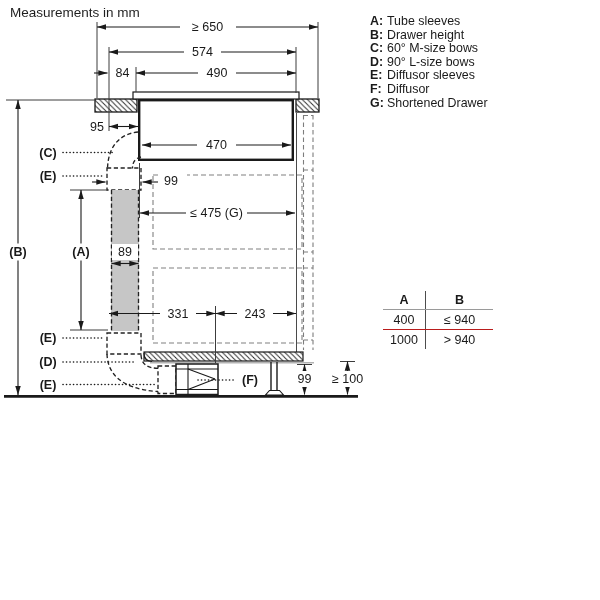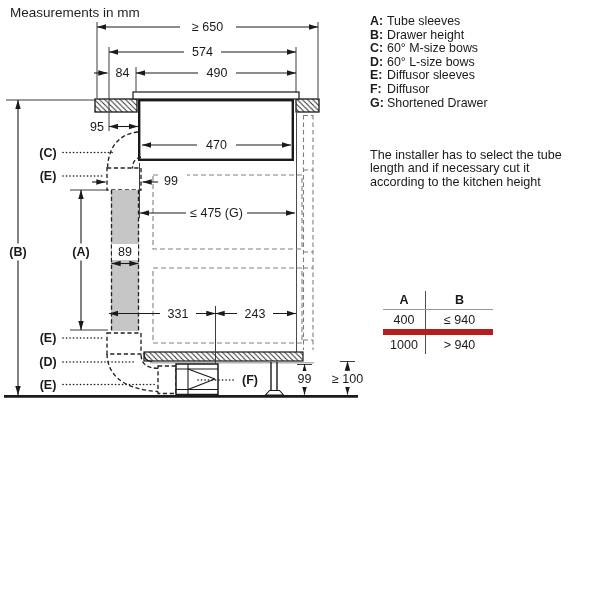--- a/index.html
+++ b/index.html
@@ -10,21 +10,21 @@
   svg text{fill:#1a1a1a;font-family:"Liberation Sans",sans-serif;font-size:12.5px;}
   svg text.lbl{font-weight:bold;}
   .legend{position:absolute;left:370px;top:15px;font-size:12.4px;line-height:13.6px;}
   .lrow{display:flex;}
   .lk{font-weight:bold;width:17px;flex:0 0 17px;}
   .note{position:absolute;left:370px;top:149px;width:212px;font-size:12.6px;line-height:13.4px;}
   .tbl{position:absolute;left:383px;top:291px;width:110px;font-size:12.5px;}
   .trow{display:flex;height:19px;align-items:center;}
   .trow.h{font-weight:bold;height:18px;}
   .trow.r1{border-top:1px solid #9a9a9a;}
-  .trow.r2{border-top:6px solid #b91c1c;}
+  .trow.r2{border-top:1px solid #b91c1c;}
   .ca{width:42px;text-align:center;}
   .cb{flex:1;text-align:center;border-left:1.3px solid #4d4d4d;align-self:stretch;
       display:flex;align-items:center;justify-content:center;}
 </style>
 </head>
 <body>
 
 <div class="stage">
 
   <div class="title">Measurements in mm</div>
@@ -234,37 +234,36 @@
     <div class="lrow">
         <span class="lk">B:</span>
         <span class="lv">Drawer height</span>
       </div>
     <div class="lrow">
         <span class="lk">C:</span>
         <span class="lv">60° M-size bows</span>
       </div>
     <div class="lrow">
         <span class="lk">D:</span>
-        <span class="lv">60° L-size bows</span>
+        <span class="lv">90° L-size bows</span>
       </div>
     <div class="lrow">
         <span class="lk">E:</span>
         <span class="lv">Diffusor sleeves</span>
       </div>
     <div class="lrow">
         <span class="lk">F:</span>
         <span class="lv">Diffusor</span>
       </div>
     <div class="lrow">
         <span class="lk">G:</span>
         <span class="lv">Shortened Drawer</span>
       </div>
   </div>
 
-  <div class="note">The installer has to select the tube length and if necessary cut it according to the kitchen height</div>
 
   <div class="tbl">
     <div class="trow h">
       <div class="ca">A</div>
       <div class="cb">B</div>
     </div>
     <div class="trow r1">
       <div class="ca">400</div>
       <div class="cb">≤ 940</div>
     </div>

